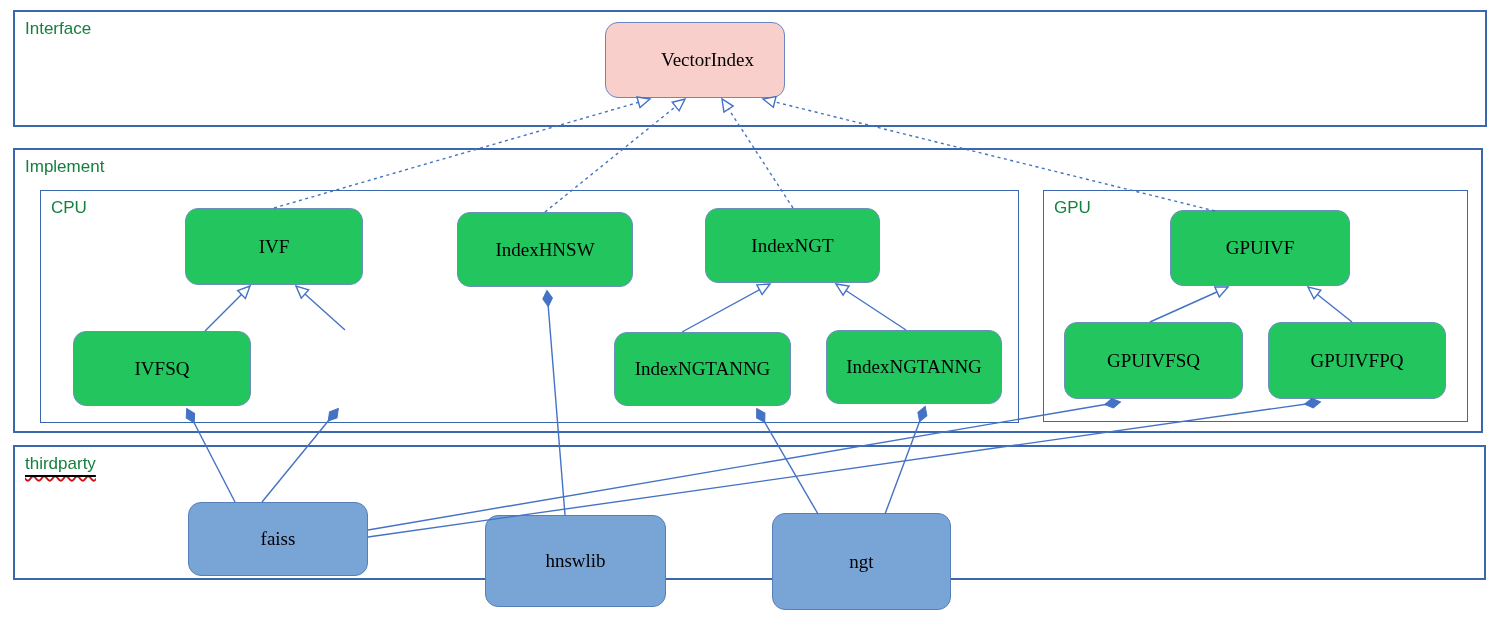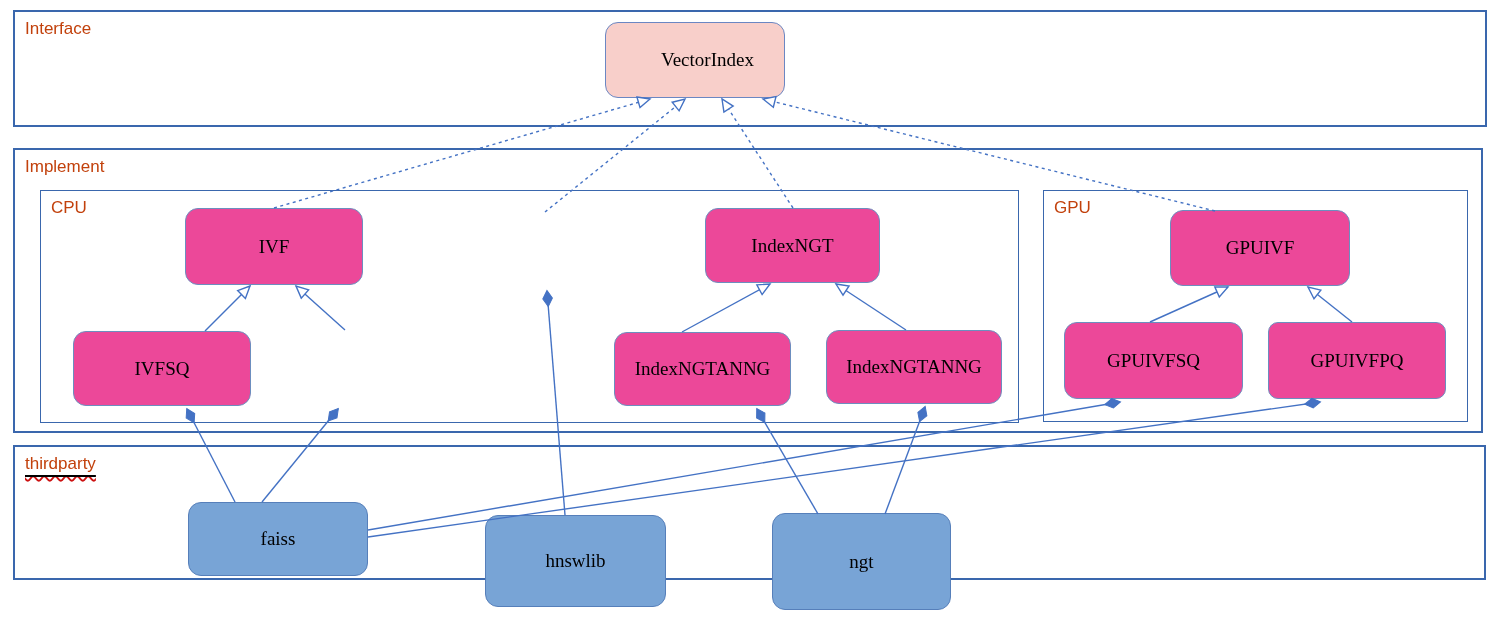--- a/index.html
+++ b/index.html
@@ -6,35 +6,35 @@
   #stage{
     position:relative;width:1503px;height:628px;background:#ffffff;
     font-family:"Liberation Sans",sans-serif;overflow:hidden;
   }
   .container{
     position:absolute;box-sizing:border-box;border:2px solid #3a67ad;
     background:transparent;z-index:1;
   }
   .container.thin{border-width:1.5px;}
   .clabel{
-    display:inline-block;margin:7px 0 0 10px;font-size:17px;color:#c2410c;
+    display:inline-block;margin:7px 0 0 10px;font-size:17px;color:#15803d;
     line-height:1.2;white-space:nowrap;
   }
   .squig{
     text-decoration:underline wavy #cc1111;text-decoration-thickness:1.5px;
     text-underline-offset:6px;text-decoration-skip-ink:none;
   }
   .ul-black{text-decoration:underline solid #000;text-decoration-thickness:1.5px;}
   .node{
     position:absolute;box-sizing:border-box;display:flex;align-items:center;justify-content:center;
     border-radius:13px;font-family:"Liberation Serif",serif;font-size:19px;color:#000;
     z-index:2;
   }
   .node.interface{background:#f8cfca;border:1.5px solid #6b87c3;}
-  .node.impl{background:#ec4899;border:1.5px solid #6c8ebf;}
+  .node.impl{background:#22c55e;border:1.5px solid #6c8ebf;}
   .node.thirdparty{background:#78a4d6;border:1.5px solid #567fba;}
   #edges{
     position:absolute;left:0;top:0;width:1503px;height:628px;
     z-index:4;pointer-events:none;
   }
   .edge{stroke:#4472c4;stroke-width:1.4;fill:none;}
   .edge.realization{stroke-dasharray:3 3.5;}
 </style>
 </head>
 <body>
@@ -71,39 +71,42 @@
     <div class="container" style="left: 13px; top: 148px; width: 1470px; height: 285px;"><span class="clabel">Implement</span></div>
     <div class="container thin" style="left: 40px; top: 190px; width: 979px; height: 233px;"><span class="clabel">CPU</span></div>
     <div class="container thin" style="left: 1043px; top: 190px; width: 425px; height: 232px;"><span class="clabel">GPU</span></div>
     <div class="container" style="left: 13px; top: 445px; width: 1473px; height: 135px;"><span class="clabel squig"><span class="ul-black">thirdparty</span></span></div>
     <div class="node interface" style="left: 605px; top: 22px; width: 180px; height: 76px; padding-left: 25px;">
       <span>VectorIndex</span>
     </div>
     <div class="node impl" style="left: 185px; top: 208px; width: 178px; height: 77px;">
       <span>IVF</span>
     </div>
+    <div class="node impl" style="left: 457px; top: 212px; width: 176px; height: 75px;">
+      <span>IndexHNSW</span>
+    </div>
     <div class="node impl" style="left: 705px; top: 208px; width: 175px; height: 75px;">
       <span>IndexNGT</span>
     </div>
     <div class="node impl" style="left: 1170px; top: 210px; width: 180px; height: 76px; justify-content: center;">
       <span>GPUIVF</span>
     </div>
     <div class="node impl" style="left: 73px; top: 331px; width: 178px; height: 75px;">
       <span>IVFSQ</span>
     </div>
     <div class="node impl" style="left: 614px; top: 332px; width: 177px; height: 74px;">
       <span>IndexNGTANNG</span>
     </div>
     <div class="node impl" style="left: 826px; top: 330px; width: 176px; height: 74px;">
       <span>IndexNGTANNG</span>
     </div>
     <div class="node impl" style="left: 1064px; top: 322px; width: 179px; height: 77px;">
       <span>GPUIVFSQ</span>
     </div>
-    <div class="node impl" style="left: 1268px; top: 322px; width: 178px; height: 77px; border-radius: 10px;">
+    <div class="node impl" style="left: 1268px; top: 322px; width: 178px; height: 77px;">
       <span>GPUIVFPQ</span>
     </div>
     <div class="node thirdparty" style="left: 188px; top: 502px; width: 180px; height: 74px;">
       <span>faiss</span>
     </div>
     <div class="node thirdparty" style="left: 485px; top: 515px; width: 181px; height: 92px;">
       <span>hnswlib</span>
     </div>
     <div class="node thirdparty" style="left: 772px; top: 513px; width: 179px; height: 97px;">
       <span>ngt</span>

